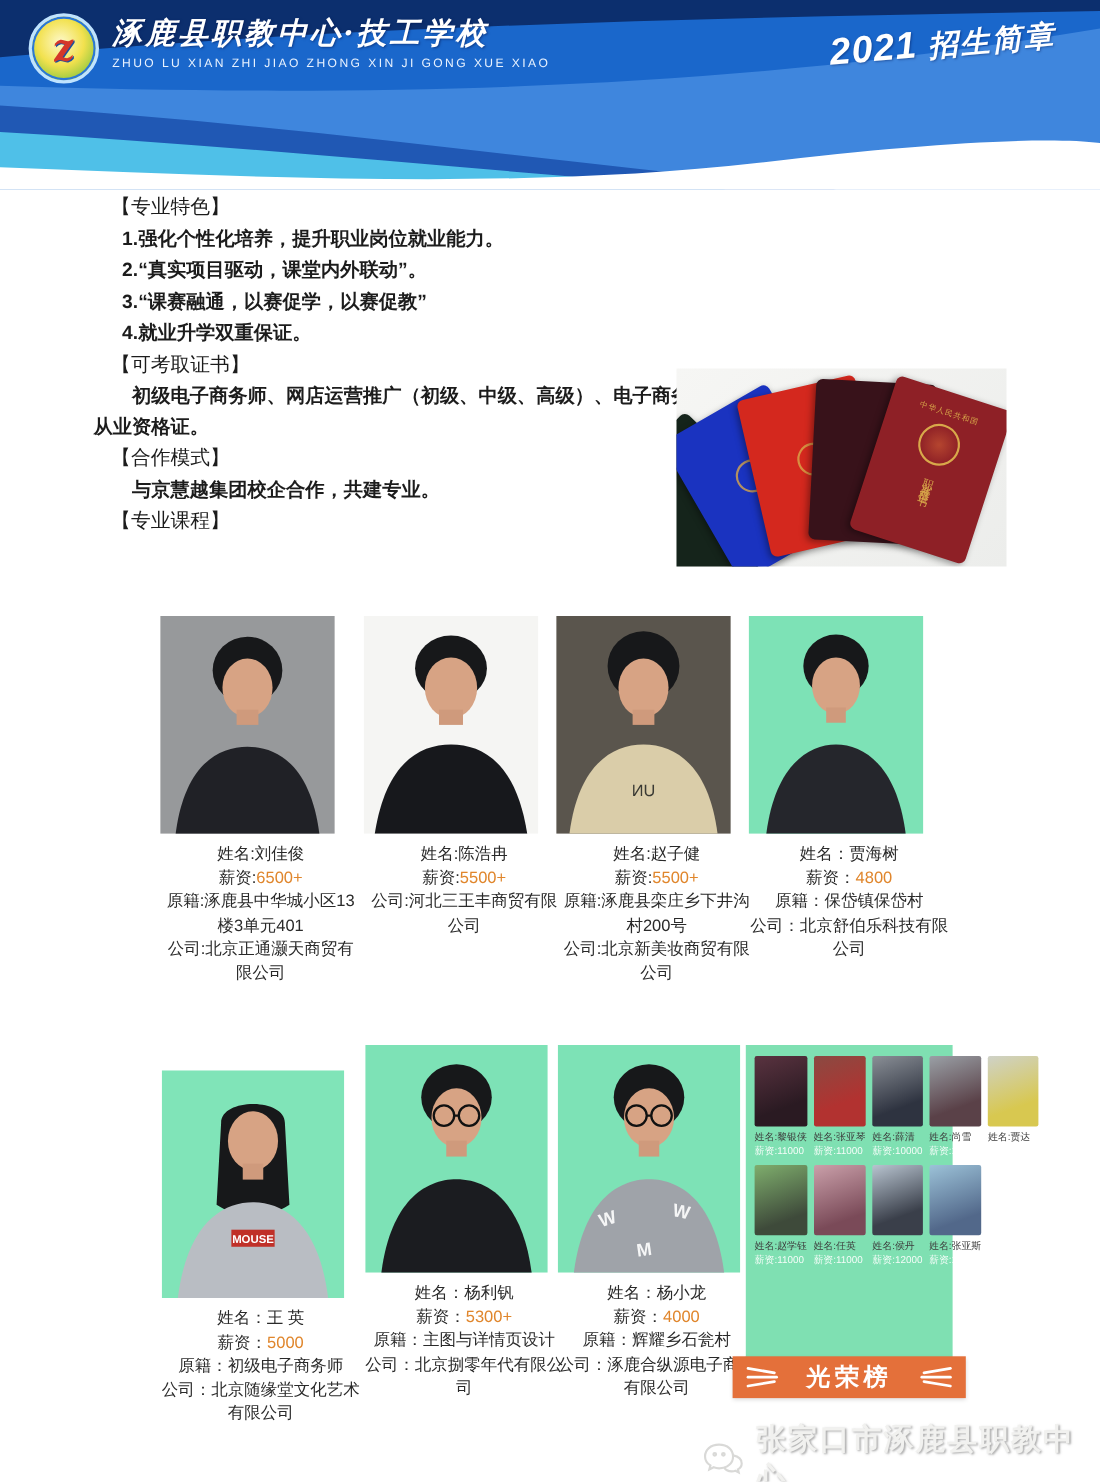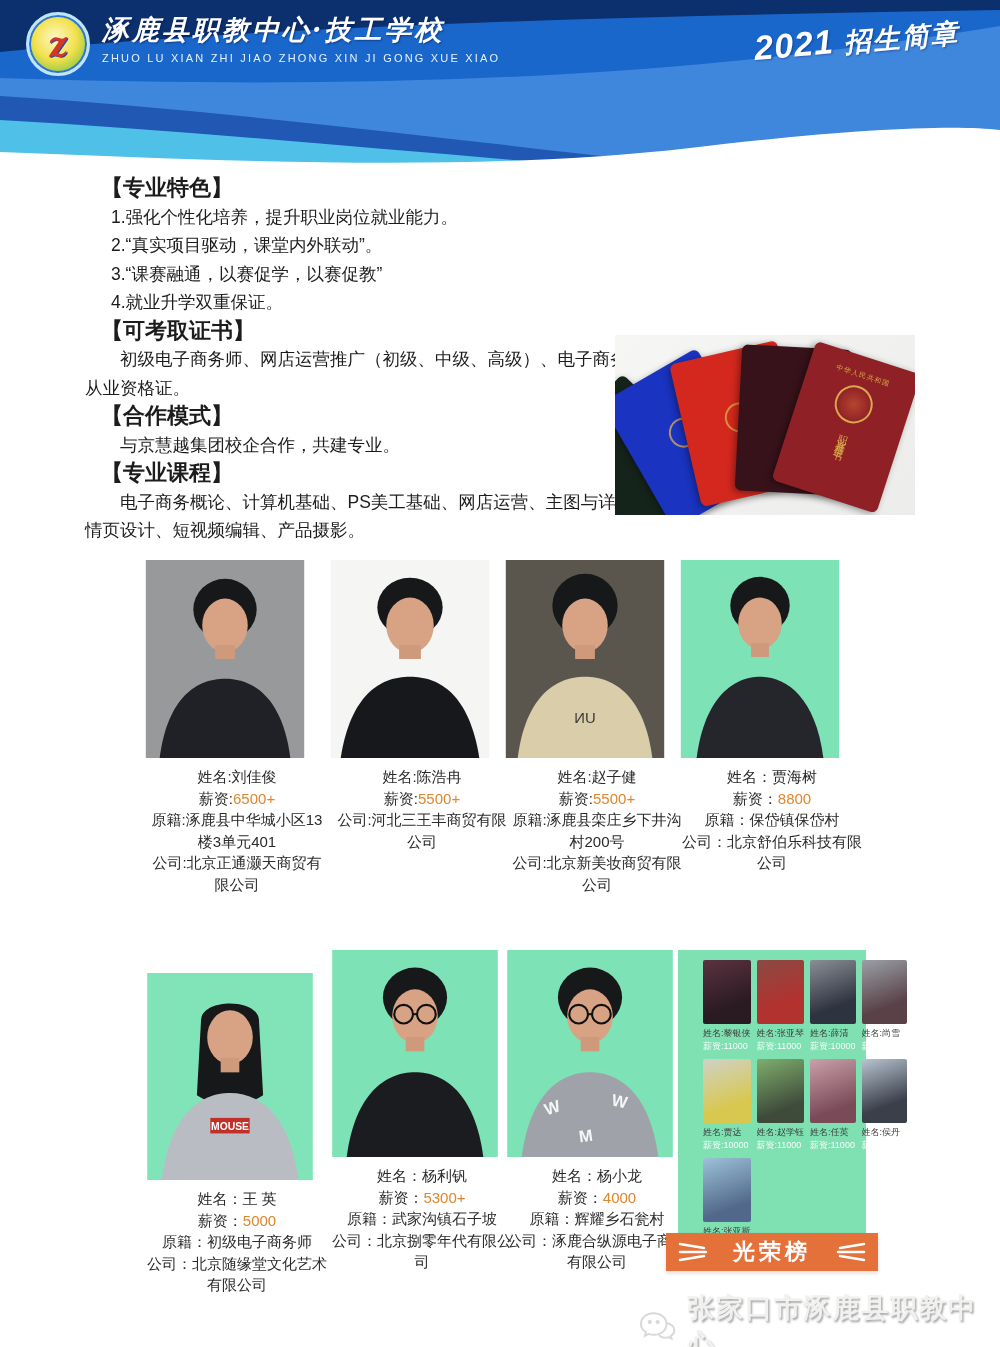--- a/index.html
+++ b/index.html
@@ -20,22 +20,22 @@
     letter-spacing:3px;text-shadow:1px 1px 2px rgba(0,20,80,.5);}
   .school-py{font-size:11px;letter-spacing:2.2px;margin-top:4px;color:#e8f2ff;}
   .brochure-title{position:absolute;right:40px;top:20px;color:#fff;transform:rotate(-5deg);
     display:flex;align-items:baseline;gap:10px;text-shadow:1px 1px 2px rgba(0,20,80,.4);}
   .brochure-year{font-size:34px;font-weight:bold;font-style:italic;letter-spacing:1px;}
   .brochure-text{font-size:27px;font-weight:bold;font-style:italic;letter-spacing:2px;}
 
   
   .content{position:absolute;left:85px;top:174px;width:548px;color:#1c1c1c;
     font-size:17.5px;line-height:28.5px;}
-  .content h3{font-size:22px;font-weight:bold;margin:0;padding-left:16px;line-height:28.5px;}
-  .content p{margin:0;}
+  .content h3{font-size:18px;font-weight:normal;margin:0;padding-left:16px;line-height:28.5px;}
+  .content p{margin:0;font-weight:bold;}
   .content .li{padding-left:26px;}
   .content .para{text-indent:35px;}
 
   
   #certs{position:absolute;left:615px;top:335px;width:300px;height:180px;overflow:hidden;
     background:linear-gradient(135deg,#f6f6f4 0%,#ecedeb 100%);}
   .book{position:absolute;width:110px;height:146px;border-radius:6px;transform-origin:50% 95%;
     box-shadow:-2px 2px 7px rgba(0,0,0,.4);}
   .b1{left:14px;top:36px;background:#15241b;transform:rotate(-46deg);}
   .b2{left:48px;top:22px;background:#1a33c0;transform:rotate(-30deg);}
@@ -64,21 +64,21 @@
   .p4{--pbg:#7de2b6;--shirt:#25262c;}
   .p5{--pbg:#80e4b8;--shirt:#b9bdc3;}
   .p6{--pbg:#7de2b6;--shirt:#1b1c20;}
   .p7{--pbg:#7de2b6;--shirt:#9fa3a9;}
   .info{margin-top:8px;font-size:15px;line-height:21.5px;color:#2a2a2a;text-align:center;}
   .info p{margin:0;}
   .salary{color:#e0862c;}
 
   
   #honor{position:absolute;left:678px;top:950px;width:188px;height:305px;background:#7fe0b2;}
-  .hgrid{display:grid;grid-template-columns:repeat(4,1fr);gap:6px;padding:10px 25px;}
+  .hgrid{display:grid;grid-template-columns:repeat(5,1fr);gap:6px;padding:10px 8px;}
   .hcell{text-align:left;}
   .hphoto{width:100%;height:64px;border-radius:2px;}
   .m1{background:linear-gradient(160deg,#5a3340,#2a1a22 70%);}
   .m2{background:linear-gradient(160deg,#8a4a42,#b23230 65%);}
   .m3{background:linear-gradient(160deg,#8a8f96,#2e3340 70%);}
   .m4{background:linear-gradient(160deg,#9aa0a6,#5a4148 70%);}
   .m5{background:linear-gradient(160deg,#cfd2c8,#d8c850 70%);}
   .m6{background:linear-gradient(160deg,#7fae6d,#3e4a3a 75%);}
   .m7{background:linear-gradient(160deg,#caa0aa,#7a4a58 75%);}
   .m8{background:linear-gradient(160deg,#b8c4d0,#3a3f4a 70%);}
@@ -130,21 +130,20 @@
     <h3>【专业特色】</h3>
     <p class="li">1.强化个性化培养，提升职业岗位就业能力。</p>
     <p class="li">2.“真实项目驱动，课堂内外联动”。</p>
     <p class="li">3.“课赛融通，以赛促学，以赛促教”</p>
     <p class="li">4.就业升学双重保证。</p>
     <h3>【可考取证书】</h3>
     <p class="para">初级电子商务师、网店运营推广（初级、中级、高级）、电子商务从业资格证。</p>
     <h3>【合作模式】</h3>
     <p class="para">与京慧越集团校企合作，共建专业。</p>
     <h3>【专业课程】</h3>
-    <p class="para">电子商务概论、计算机基础、PS美工基础、网店运营、主图与详情页设计、短视频编辑、产品摄影。</p>
   </div>
 
   <div id="certs">
     <div class="book b1"></div>
     <div class="book b2">
         <div class="ring-sm"></div>
       </div>
     <div class="book b3">
         <div class="ring-sm"></div>
       </div>
@@ -207,21 +206,21 @@
   <div class="card" style="left:680px;top:560px;">
     <svg class="photo p4" viewBox="0 0 160 200">
       <rect class="pbg" width="160" height="200"></rect>
         <ellipse class="hair" cx="80" cy="46" rx="30" ry="29"></ellipse>
       <ellipse class="face" cx="80" cy="64" rx="22" ry="26"></ellipse>
         <rect class="neck" x="71" y="84" width="18" height="14"></rect>
       <path class="shirt" d="M16,200 C24,138 54,118 80,118 C106,118 136,138 144,200 Z"></path>
     </svg>
     <div class="info">
       <p><span>姓名：</span><span>贾海树</span></p>
-      <p><span>薪资：</span><span class="salary">8800</span></p>
+      <p><span>薪资：</span><span class="salary">4800</span></p>
       <p><span>原籍：</span><span>保岱镇保岱村</span></p>
       <p><span>公司：</span><span>北京舒伯乐科技有限公司</span></p>
     </div>
   </div>
 
   <div class="card row2" style="left:145px;top:973px;">
     <svg class="photo p5" viewBox="0 0 160 200">
       <rect class="pbg" width="160" height="200"></rect>
       <path d="M52,46 C52,24 108,24 108,46 L112,118 C90,132 70,132 48,118 Z" fill="#17181a"></path>
       <ellipse class="face" cx="80" cy="62" rx="22" ry="26"></ellipse>
@@ -247,21 +246,21 @@
       <path class="shirt" d="M14,200 C22,138 52,118 80,118 C108,118 138,138 146,200 Z"></path>
       <g fill="none" stroke="#111" stroke-width="2">
         <circle cx="69" cy="62" r="9"></circle>
           <circle cx="91" cy="62" r="9"></circle>
           <line x1="78" y1="62" x2="82" y2="62"></line>
       </g>
     </svg>
     <div class="info">
       <p><span>姓名：</span><span>杨利钒</span></p>
       <p><span>薪资：</span><span class="salary">5300+</span></p>
-      <p><span>原籍：</span><span>武家沟镇石子坡</span></p>
+      <p><span>原籍：</span><span>主图与详情页设计</span></p>
       <p><span>公司：</span><span>北京捌零年代有限公司</span></p>
     </div>
   </div>
 
   <div class="card row2" style="left:505px;top:950px;">
     <svg class="photo p7" viewBox="0 0 160 200">
       <rect class="pbg" width="160" height="200"></rect>
         <ellipse class="hair" cx="80" cy="46" rx="31" ry="29"></ellipse>
       <ellipse class="face" cx="80" cy="64" rx="22" ry="26"></ellipse>
         <rect class="neck" x="71" y="84" width="18" height="14"></rect>

